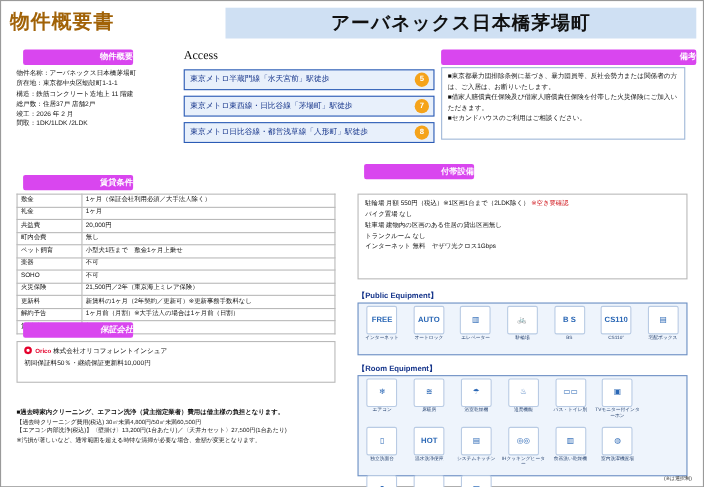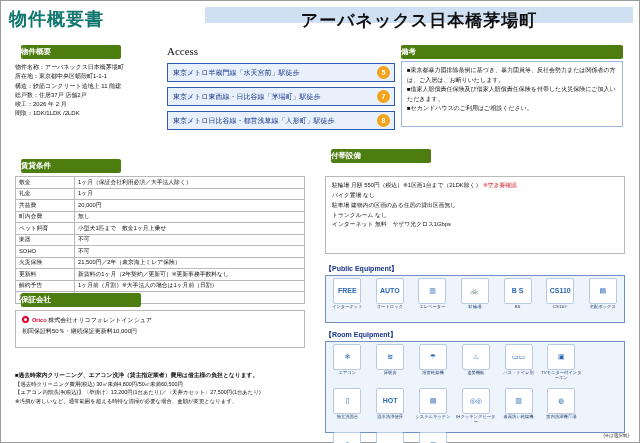--- a/index.html
+++ b/index.html
@@ -18,34 +18,34 @@
     border:1px solid #9a9a9a;
     background:#fff;
   }
   
   .hdr{
     position:absolute;left:8px;top:6px;width:624px;height:30px;
   }
   .hdr-title{
     position:absolute;left:0;top:0;
     font-size:18px;font-weight:bold;letter-spacing:1px;
-    color:#0f766e;
+    color:#a16207;
   }
   .hdr-band{
-    position:absolute;left:196px;top:0;width:428px;height:16px;
+    position:absolute;left:196px;top:0;width:428px;height:28px;
     background:#cfe0f3;
   }
   .hdr-band span{
     display:block;text-align:center;line-height:28px;
     font-size:17px;font-weight:bold;color:#111;letter-spacing:1px;
   }
   
   .lbl{
-    background:#4d7c0f;color:#fff;font-weight:bold;
-    font-size:7.5px;text-align:left;
+    background:#d946ef;color:#fff;font-weight:bold;
+    font-size:7.5px;text-align:right;
     border-radius:2px;
     padding:2px 0;
   }
   
   .sec-gaiyou{position:absolute;left:20px;top:44px;width:100px;}
   .gaiyou-body{
     position:absolute;left:14px;top:62px;width:170px;
     line-height:1.55;font-size:6px;
   }
   .gaiyou-body div{white-space:nowrap;}
@@ -67,21 +67,21 @@
     white-space:nowrap;
     color:#15348a;
   }
   .walk-badge{
     position:absolute;right:4px;top:2px;
     width:13px;height:13px;border-radius:50%;
     background:#f5a31a;color:#fff;
     font-size:7px;font-weight:bold;text-align:center;line-height:13px;
   }
   
-  .sec-bikou{position:absolute;left:400px;top:44px;width:222px;}
+  .sec-bikou{position:absolute;left:400px;top:44px;width:222px;padding-left:10px;}
   .bikou-box{
     position:absolute;left:400px;top:60px;width:222px;height:66px;
     border:1px solid #9fb7d8;background:#fff;
     padding:4px 5px;box-sizing:border-box;
     font-size:6px;line-height:1.6;
   }
   
   .sec-chintai{position:absolute;left:20px;top:158px;width:100px;}
   .chintai-tbl{
     position:absolute;left:14px;top:175px;width:290px;
@@ -97,21 +97,21 @@
   
   .sec-fuzoku{position:absolute;left:330px;top:148px;width:100px;}
   .fuzoku-box{
     position:absolute;left:324px;top:175px;width:300px;height:78px;
     border:1px solid #b9b9b9;background:#fff;
     box-sizing:border-box;padding:4px 6px;
     font-size:5.8px;line-height:1.7;
   }
   .red{color:#d0161c;}
   
-  .sec-hosho{position:absolute;left:20px;top:292px;width:120px;}
+  .sec-hosho{position:absolute;left:20px;top:292px;width:100px;font-style:italic;}
   .hosho-box{
     position:absolute;left:14px;top:309px;width:290px;height:38px;
     border:1px solid #b9b9b9;background:#fff;
     box-sizing:border-box;padding:4px 6px;
     font-size:6px;line-height:1.8;
   }
   .orico-dot{
     display:inline-block;width:7px;height:7px;border-radius:50%;
     border:2px solid #e4002b;box-sizing:border-box;
     vertical-align:-1px;margin-right:3px;

